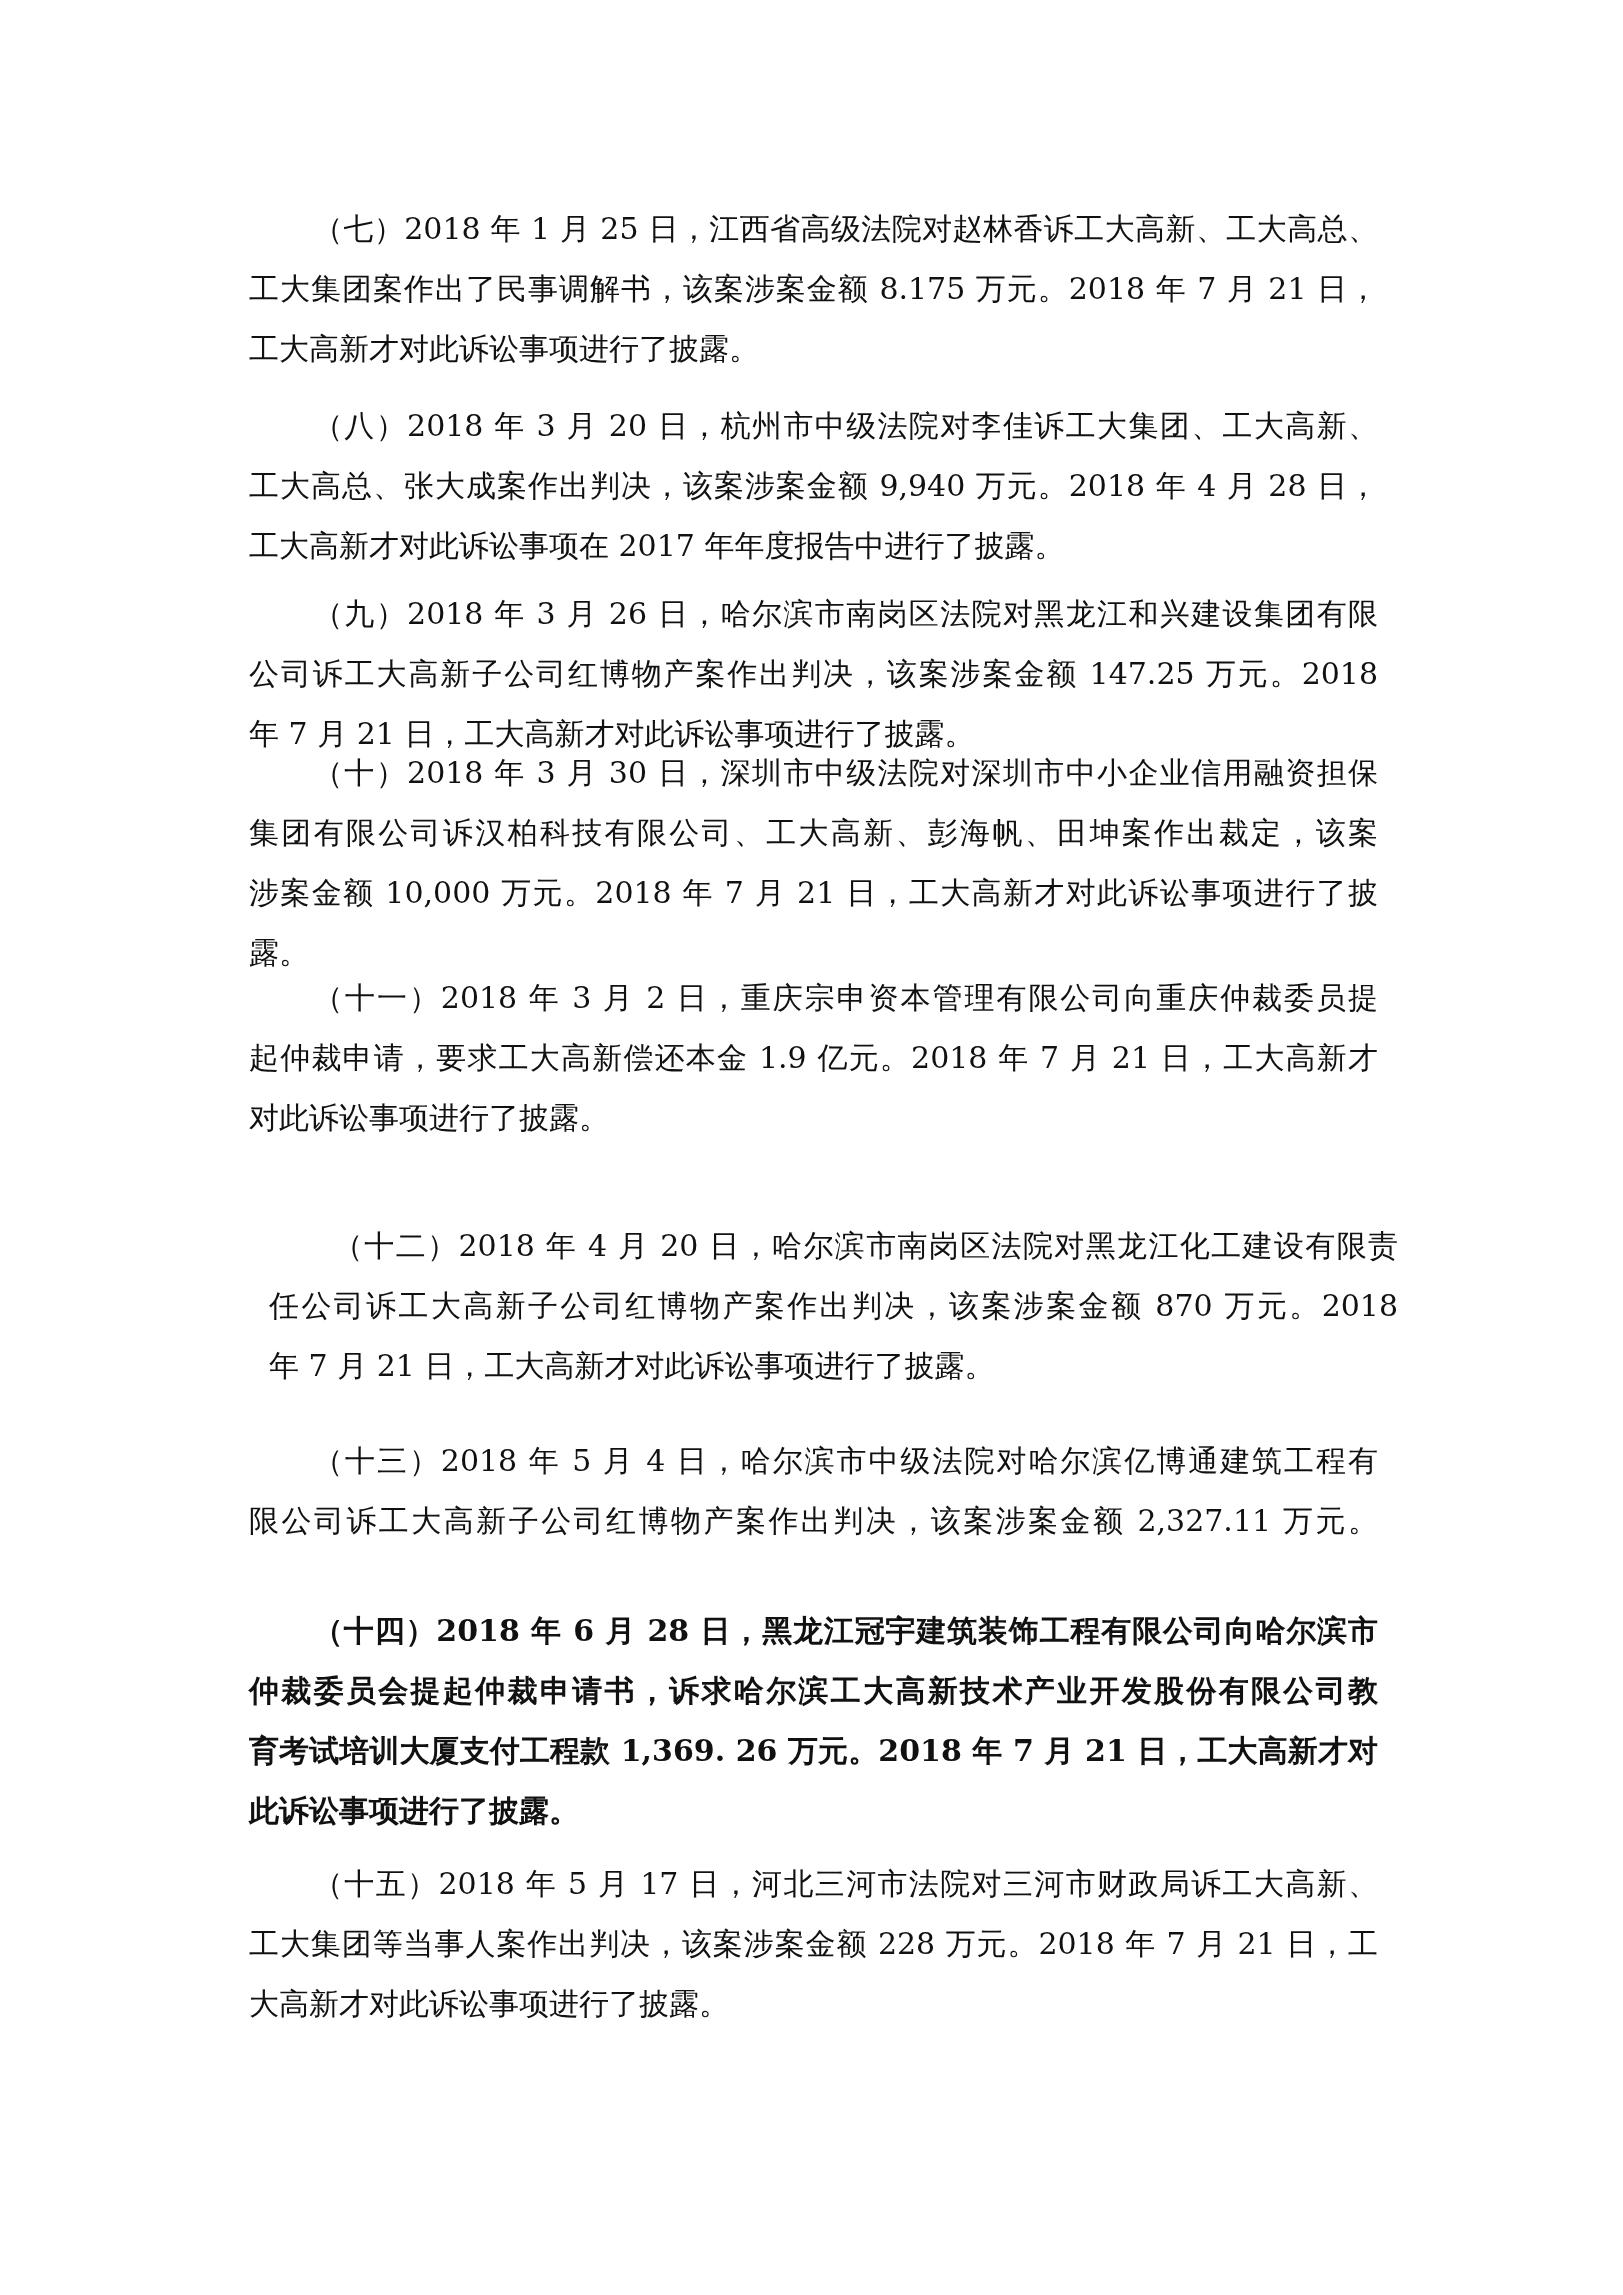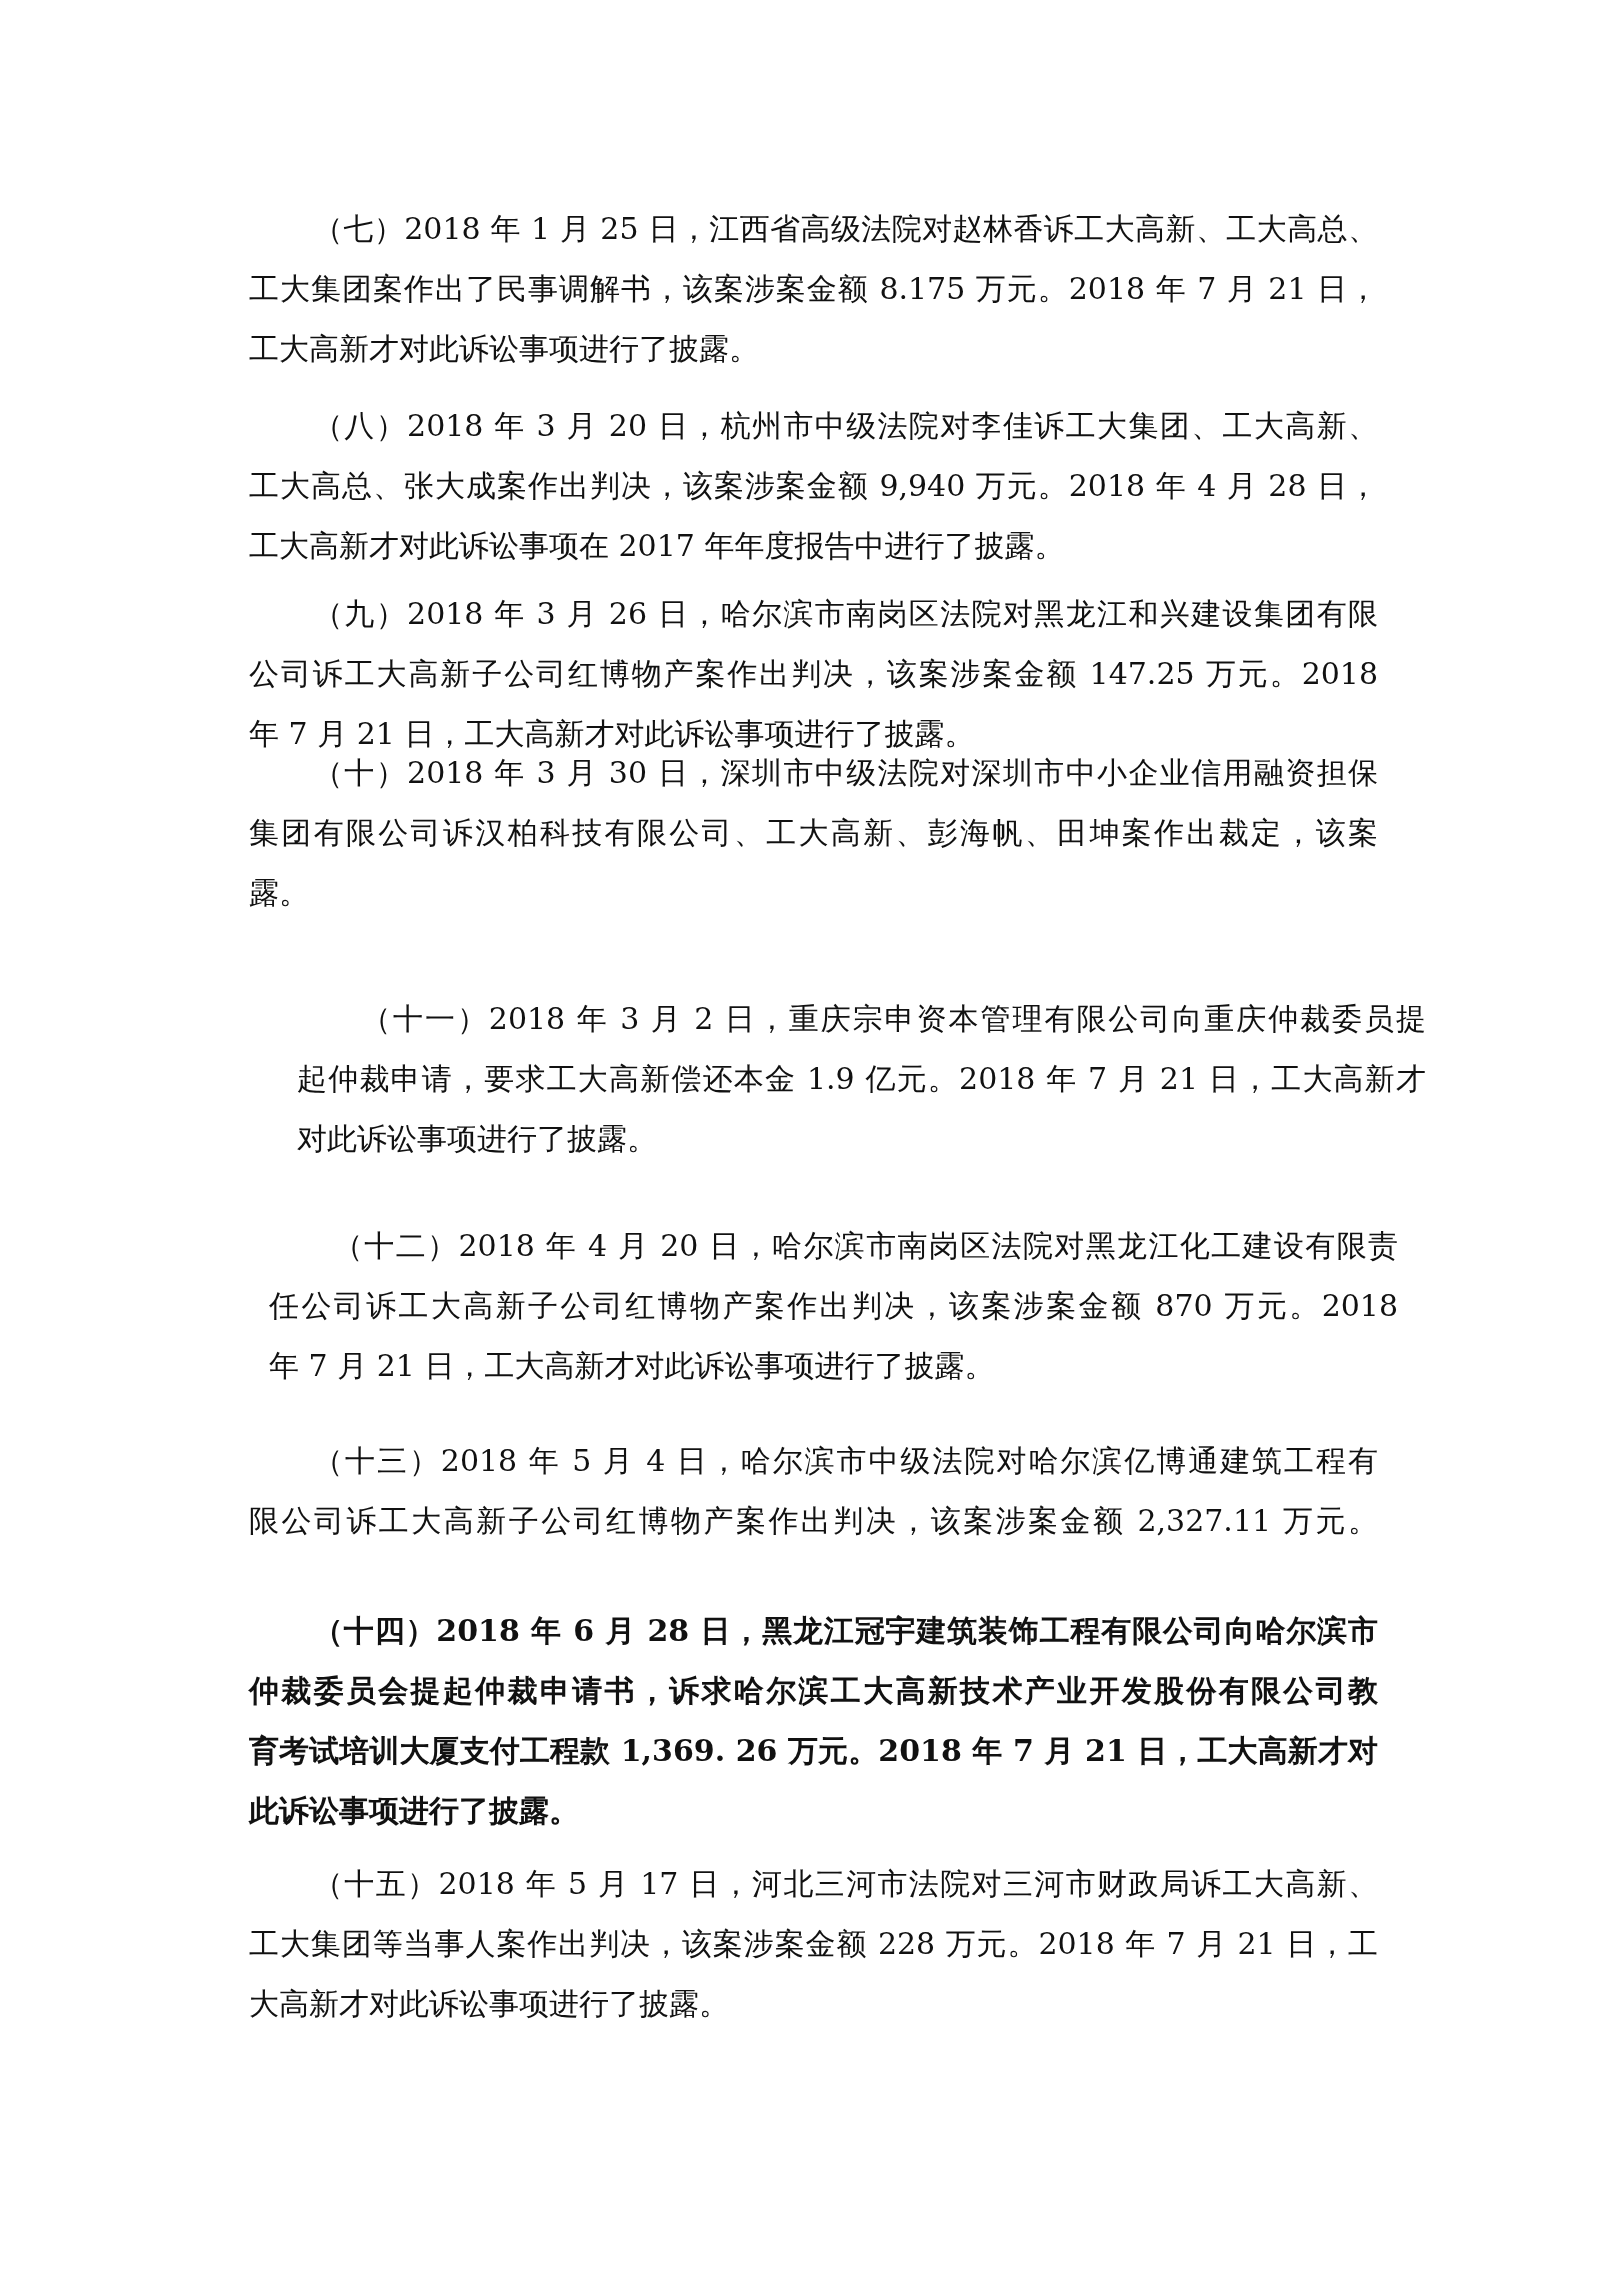--- a/index.html
+++ b/index.html
@@ -42,24 +42,25 @@
 
   <div class="para" style="top:584px;">
     <span class="line indent">（九）2018 年 3 月 26 日，哈尔滨市南岗区法院对黑龙江和兴建设集团有限</span>
     <span class="line">公司诉工大高新子公司红博物产案作出判决，该案涉案金额 147.25 万元。2018</span>
     <span class="line last">年 7 月 21 日，工大高新才对此诉讼事项进行了披露。</span>
   </div>
 
   <div class="para" style="top:743px;">
     <span class="line indent">（十）2018 年 3 月 30 日，深圳市中级法院对深圳市中小企业信用融资担保</span>
     <span class="line">集团有限公司诉汉柏科技有限公司、工大高新、彭海帆、田坤案作出裁定，该案</span>
+    <span class="line">涉案金额 10,000 万元。2018 年 7 月 21 日，工大高新才对此诉讼事项进行了披</span>
     <span class="line last">露。</span>
   </div>
 
-  <div class="para" style="top:989px;margin-left:48px;">
+  <div class="para" style="top:968px;">
     <span class="line indent">（十一）2018 年 3 月 2 日，重庆宗申资本管理有限公司向重庆仲裁委员提</span>
     <span class="line">起仲裁申请，要求工大高新偿还本金 1.9 亿元。2018 年 7 月 21 日，工大高新才</span>
     <span class="line last">对此诉讼事项进行了披露。</span>
   </div>
 
   <div class="para" style="top:1216px;margin-left:20px;">
     <span class="line indent">（十二）2018 年 4 月 20 日，哈尔滨市南岗区法院对黑龙江化工建设有限责</span>
     <span class="line">任公司诉工大高新子公司红博物产案作出判决，该案涉案金额 870 万元。2018</span>
     <span class="line last">年 7 月 21 日，工大高新才对此诉讼事项进行了披露。</span>
   </div>

